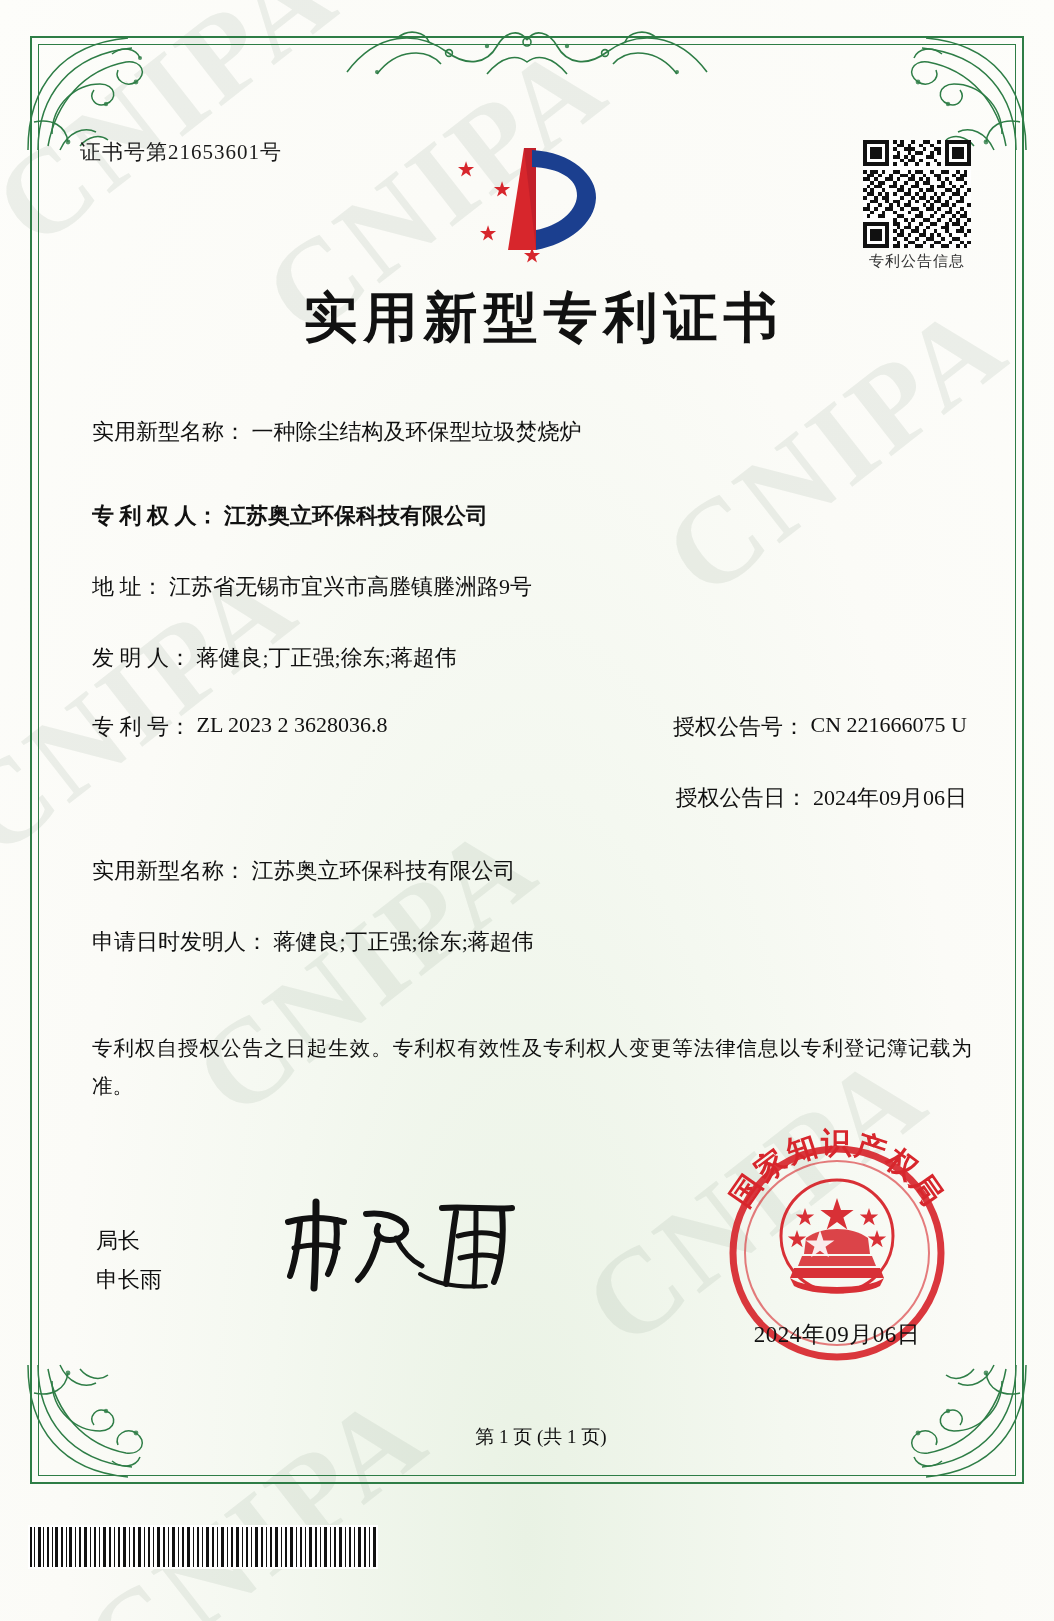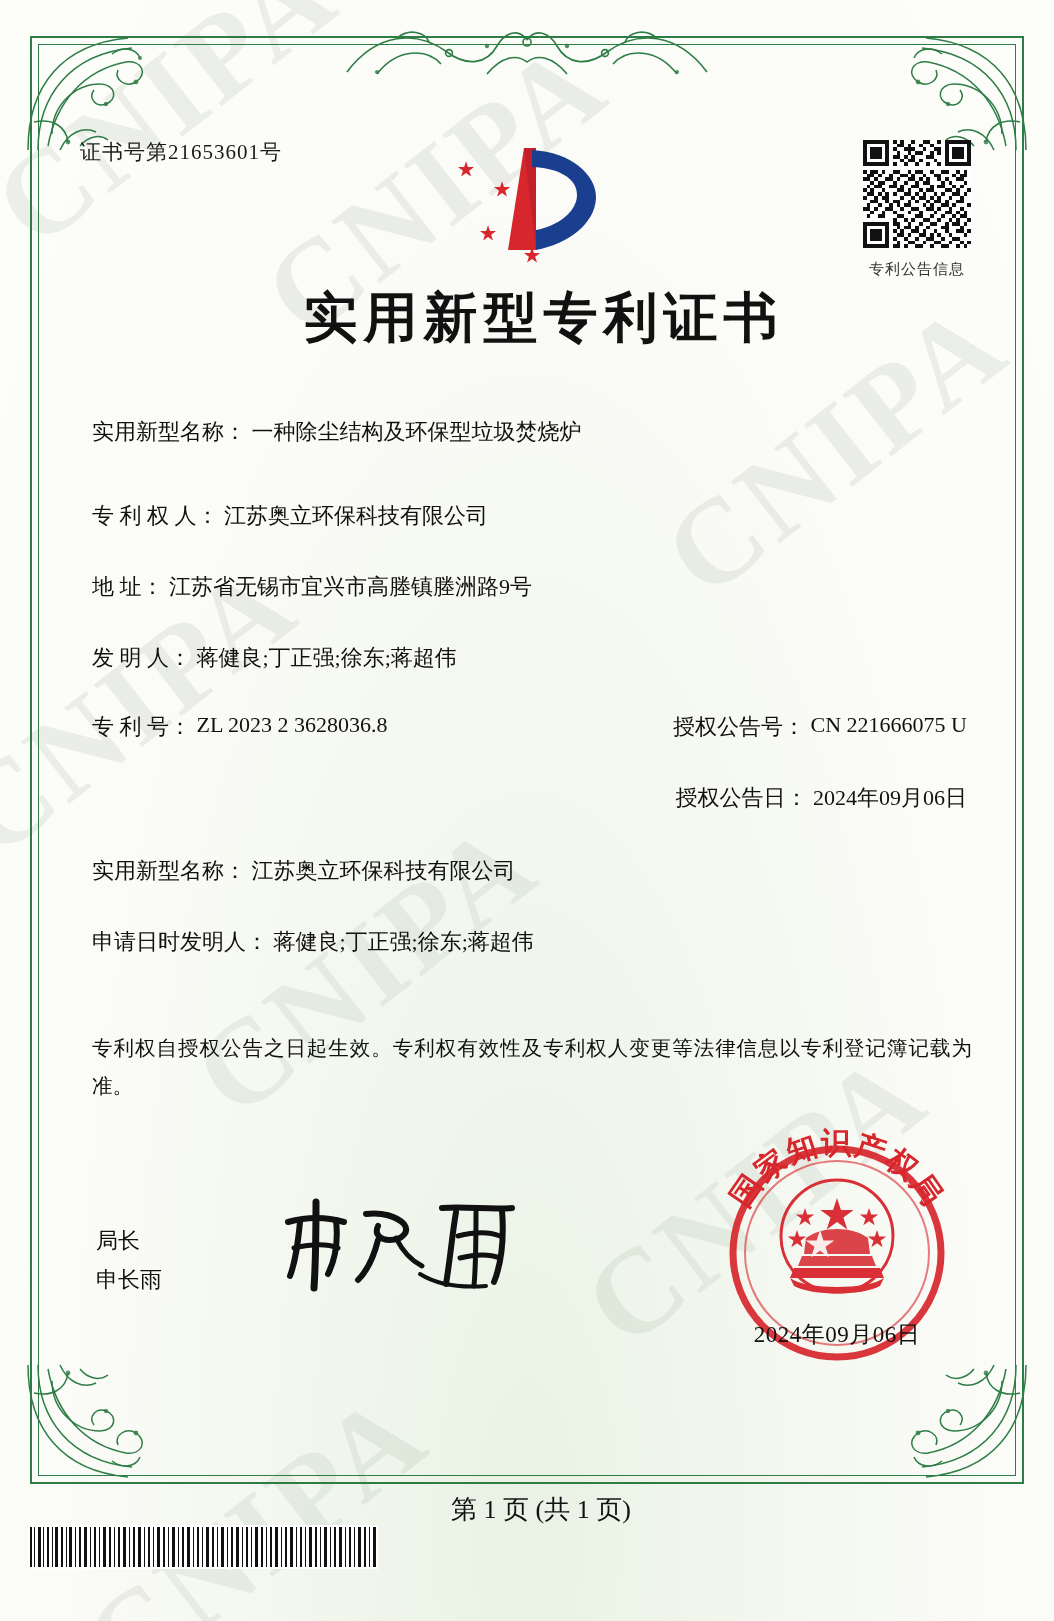--- a/index.html
+++ b/index.html
@@ -110,21 +110,20 @@
     text-align: center;
   }
   .qr {
     width: 108px;
     height: 108px;
     margin: 0 auto;
     background-color: #fff;
     image-rendering: pixelated;
   }
   .qr-caption {
-    margin-top: 8px;
     font-size: 15px;
     color: #333;
     letter-spacing: 1px;
   }
 
   .emblem {
     position: absolute;
     left: 50%;
     top: 140px;
     transform: translateX(-50%);
@@ -241,23 +240,23 @@
     font-size: 23px;
     color: #111;
     font-family: "Liberation Serif", serif;
     letter-spacing: 0.5px;
   }
 
   .page-number {
     position: absolute;
     left: 0;
     right: 0;
-    top: 1492px;
+    top: 1424px;
     text-align: center;
-    font-size: 26px;
+    font-size: 19px;
     color: #111;
     margin-left: 28px;
   }
 
   .barcode {
     position: absolute;
     left: 28px;
     bottom: 52px;
     width: 350px;
     height: 44px;
@@ -637,21 +636,21 @@
 
     <div class="main-title">实用新型专利证书</div>
 
     <div class="fields">
 
       <div class="field-row">
         <span class="field-label lbl-wide">实用新型名称：</span>
         <span class="field-value">一种除尘结构及环保型垃圾焚烧炉</span>
       </div>
 
-      <div class="field-row" style="margin-top:48px;">
+      <div class="field-row" style="margin-top:48px;font-weight:bold;">
         <span class="field-label lbl-wide">专 利 权 人：</span>
         <span class="field-value">江苏奥立环保科技有限公司</span>
       </div>
 
       <div class="field-row">
         <span class="field-label lbl-wide">地        址：</span>
         <span class="field-value">江苏省无锡市宜兴市高塍镇塍洲路9号</span>
       </div>
 
       <div class="field-row">

